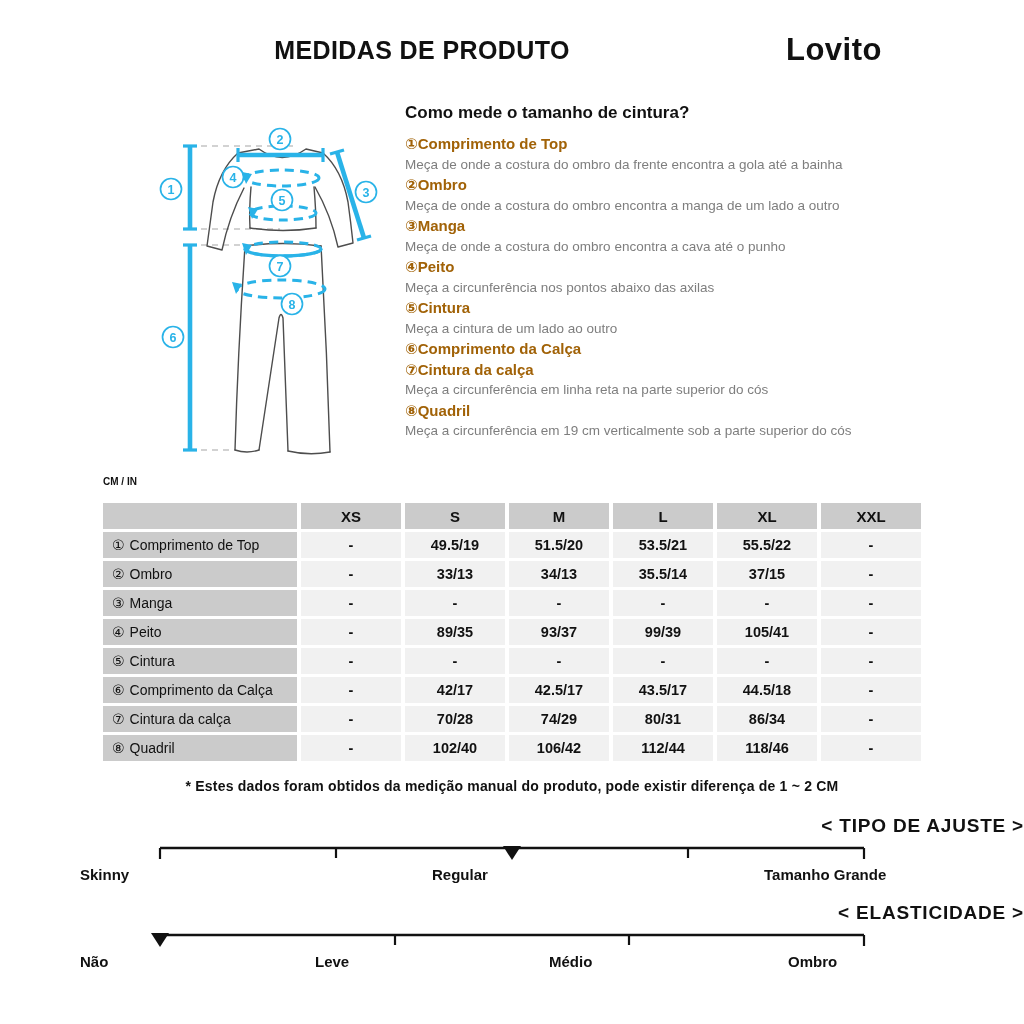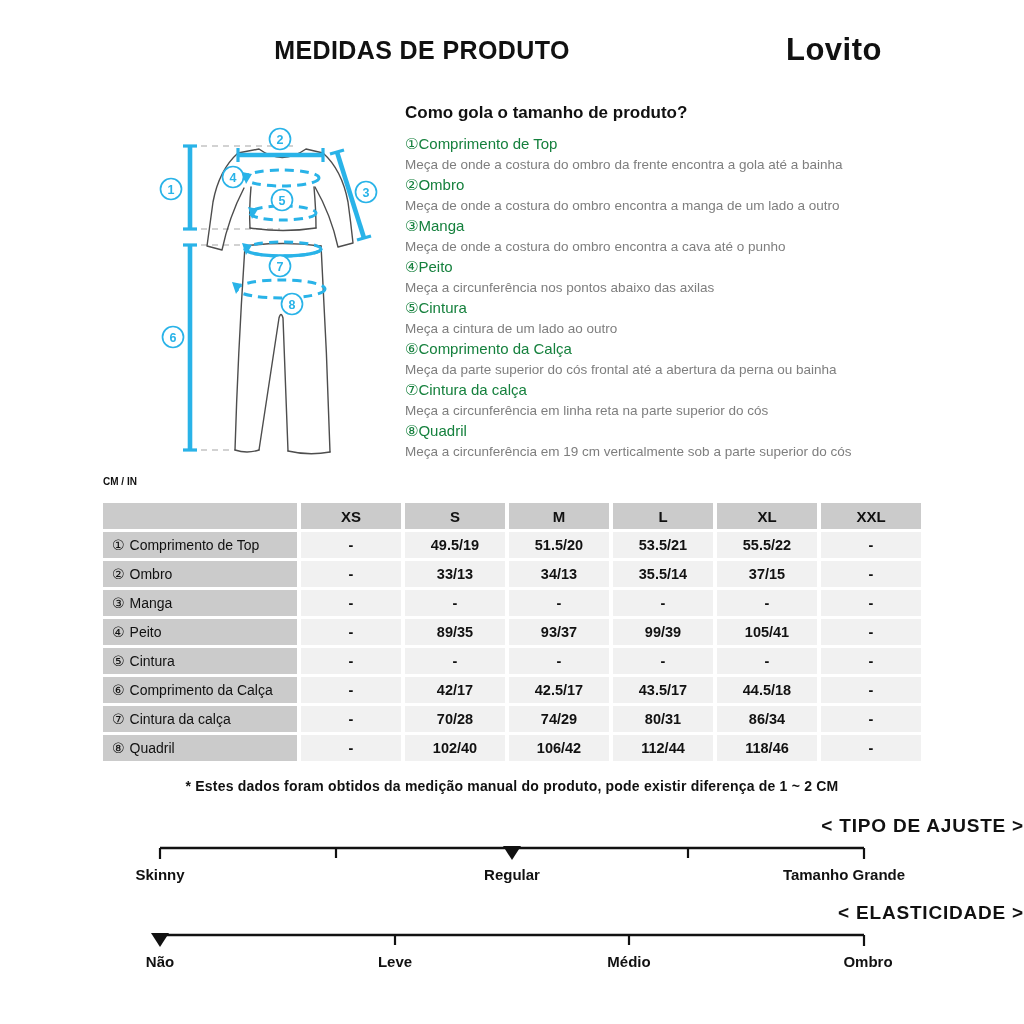--- a/index.html
+++ b/index.html
@@ -9,21 +9,21 @@
   }
   .abs{position:absolute}
 
   
   #page-title{top:36px;left:0;width:844px;text-align:center;font-size:25px;font-weight:bold;letter-spacing:.4px}
   #brand-logo{top:32px;left:786px;font-size:31px;font-weight:bold;letter-spacing:.5px}
 
   
   #howto{top:103px;left:405px;width:530px}
   .ht-title{font-size:17px;font-weight:bold;margin-bottom:11px}
-  .ht-label{font-size:15px;font-weight:normal;line-height:20.5px;color:#15803d}
+  .ht-label{font-size:15px;font-weight:bold;line-height:20.5px;color:#a16207}
   .ht-desc{font-size:13.5px;color:#7e7e7e;line-height:20.5px}
 
   
   #unit-label{top:476px;left:103px;width:818px;text-align:left;font-size:10px;font-weight:bold}
 
   
   #size-table{top:503px;left:103px;width:818px;display:grid;grid-template-columns:194px repeat(6,1fr);column-gap:4px;row-gap:3px}
   .cell{height:26px;display:flex;align-items:center;justify-content:center;font-size:14.5px;background:#f1f1f1}
   .cell.head{background:#cbcbcb;font-weight:bold;font-size:15px}
   .cell.corner{background:#cbcbcb}
@@ -34,21 +34,21 @@
   
   #footnote{top:778px;left:0;width:1024px;text-align:center;font-size:14px;font-weight:bold;letter-spacing:.2px}
 
   
   .scale-title{left:0;width:1024px;text-align:right;font-size:19px;font-weight:bold;letter-spacing:.8px}
   #fit-title{top:815px}
   #el-title{top:902px}
   svg.scale{left:130px;width:764px;height:22px}
   #fit-svg{top:844px}
   #el-svg{top:931px}
-  .sl{font-size:15px;font-weight:bold;text-align:center}
+  .sl{font-size:15px;font-weight:bold;}
   #sl-skinny{top:866px;left:80px;width:160px}
   #sl-regular{top:866px;left:432px;width:160px}
   #sl-tg{top:866px;left:764px;width:160px}
   #sl-nao{top:953px;left:80px;width:160px}
   #sl-leve{top:953px;left:315px;width:160px}
   #sl-medio{top:953px;left:549px;width:160px}
   #sl-alta{top:953px;left:788px;width:160px}
 
   
   #diagram{top:120px;left:130px;width:270px;height:350px}
@@ -157,39 +157,38 @@
     <circle class="ncirc" cx="43" cy="217" r="10.5"></circle>
     <text class="ntext" x="43" y="221.5">6</text>
     <circle class="ncirc" cx="150" cy="146" r="10.5"></circle>
     <text class="ntext" x="150" y="150.5">7</text>
     <circle class="ncirc" cx="162" cy="184" r="10.5"></circle>
     <text class="ntext" x="162" y="188.5">8</text>
   </g>
 </svg>
 
 <div class="abs" id="howto">
-  <div class="ht-title">Como gola o tamanho de produto?</div>
+  <div class="ht-title">Como mede o tamanho de cintura?</div>
 
   <div class="ht-label"><span>①</span><span>Comprimento de Top</span></div>
   <div class="ht-desc">Meça de onde a costura do ombro da frente encontra a gola até a bainha</div>
 
   <div class="ht-label"><span>②</span><span>Ombro</span></div>
   <div class="ht-desc">Meça de onde a costura do ombro encontra a manga de um lado a outro</div>
 
   <div class="ht-label"><span>③</span><span>Manga</span></div>
   <div class="ht-desc">Meça de onde a costura do ombro encontra a cava até o punho</div>
 
   <div class="ht-label"><span>④</span><span>Peito</span></div>
   <div class="ht-desc">Meça a circunferência nos pontos abaixo das axilas</div>
 
   <div class="ht-label"><span>⑤</span><span>Cintura</span></div>
   <div class="ht-desc">Meça a cintura de um lado ao outro</div>
 
   <div class="ht-label"><span>⑥</span><span>Comprimento da Calça</span></div>
-  <div class="ht-desc">Meça da parte superior do cós frontal até a abertura da perna ou bainha</div>
 
   <div class="ht-label"><span>⑦</span><span>Cintura da calça</span></div>
   <div class="ht-desc">Meça a circunferência em linha reta na parte superior do cós</div>
 
   <div class="ht-label"><span>⑧</span><span>Quadril</span></div>
   <div class="ht-desc">Meça a circunferência em 19 cm verticalmente sob a parte superior do cós</div>
 </div>
 
 <div class="abs" id="unit-label">CM / IN</div>
 

